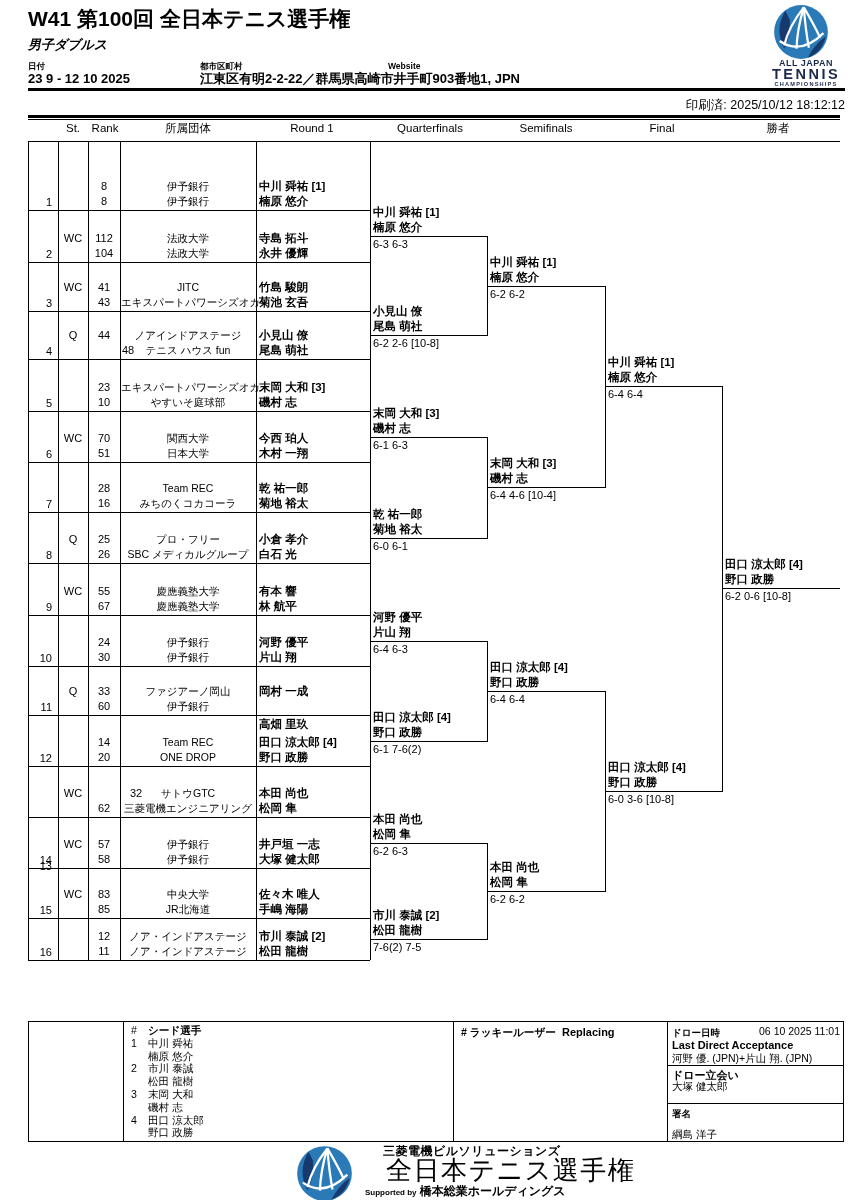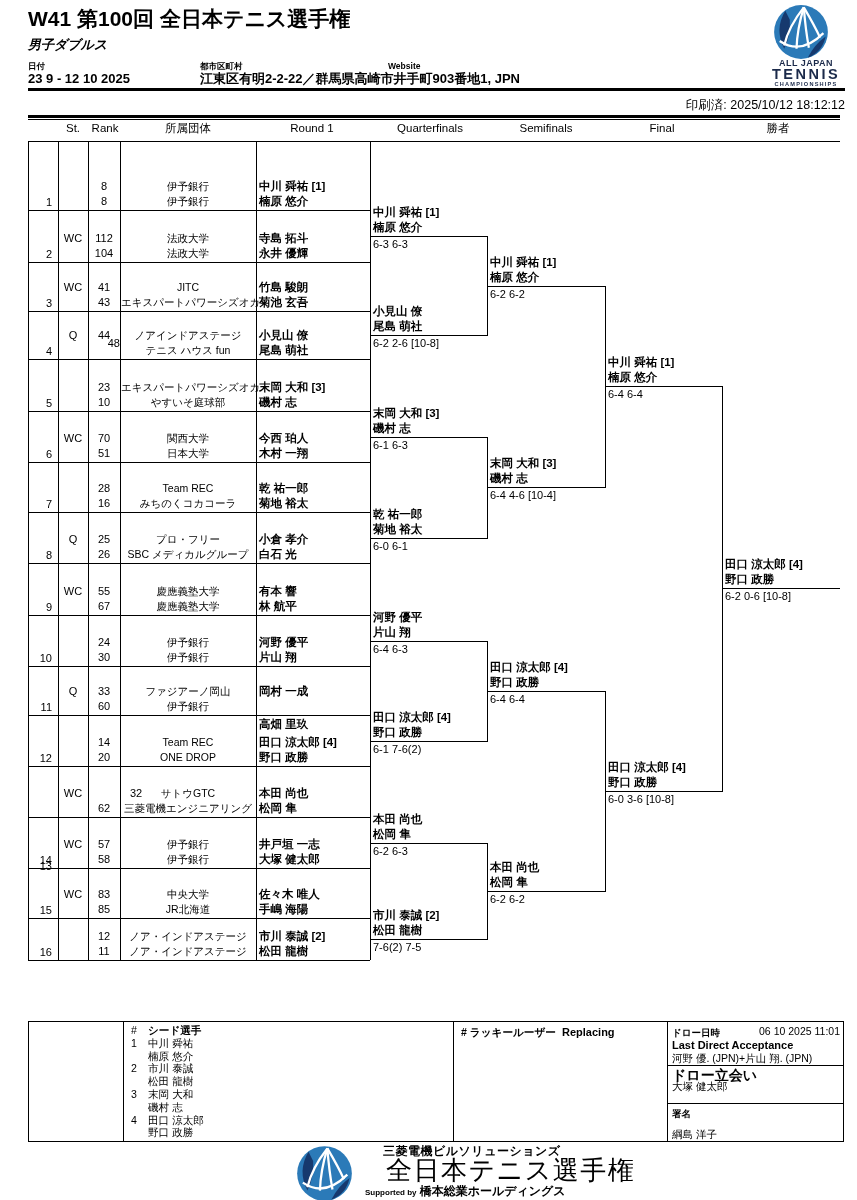--- a/index.html
+++ b/index.html
@@ -98,21 +98,21 @@
   <div class="t" style="left:461px;top:1025px;font-size:10.6px;font-weight:bold">
     <span>#</span>
     <span>ラッキールーザー</span>
   </div>
   <div class="t" style="left:562px;top:1025px;font-size:11px;font-weight:bold">Replacing</div>
 
   <div class="t" style="left:672px;top:1025px;font-size:9.5px;font-weight:bold">ドロー日時</div>
   <div class="t" style="left:672px;top:1024px;width:168px;text-align:right;font-size:10.5px">06 10 2025 11:01</div>
   <div class="t" style="left:672px;top:1038px;font-size:11px;font-weight:bold">Last Direct Acceptance</div>
   <div class="t" style="left:672px;top:1051px;font-size:10.5px">河野 優. (JPN)+片山 翔. (JPN)</div>
-  <div class="t" style="left:672px;top:1068px;font-size:14px;font-weight:bold">ドロー立会い</div>
+  <div class="t" style="left:672px;top:1068px;font-size:11px;font-weight:bold">ドロー立会い</div>
   <div class="t" style="left:672px;top:1079px;font-size:10.5px">大塚 健太郎</div>
   <div class="t" style="left:672px;top:1106px;font-size:9.5px;font-weight:bold">署名</div>
   <div class="t" style="left:672px;top:1127px;font-size:10.5px">綱島 洋子</div>
 
   <svg style="position:absolute;left:296px;top:1145px" width="57" height="57" viewBox="0 0 100 100">
     <circle cx="50" cy="50" r="48" fill="#2b7ab8"></circle>
     <path d="M22,12 Q2,45 20,80 Q32,56 30,28 Z" fill="#16396e"></path>
     <path d="M62,96 Q88,86 94,58 Q74,72 62,96 Z" fill="#16396e"></path>
     <path d="M55,6 Q28,40 20,74" stroke="#fff" stroke-width="4" fill="none"></path>
     <path d="M55,6 Q43,45 42,80" stroke="#fff" stroke-width="4" fill="none"></path>
@@ -165,21 +165,21 @@
     <div class="t" style="left: 88px; top: 280px; width: 32px; text-align: center;">41</div>
     <div class="t" style="left: 88px; top: 295px; width: 32px; text-align: center;">43</div>
     <div class="t sm" style="left: 121px; top: 280px; width: 134px; text-align: center;">JITC</div>
     <div class="t sm" style="left: 121px; top: 295px; width: 134px; text-align: center;">エキスパートパワーシズオカ</div>
     <div class="t b" style="left: 259px; top: 280px;">竹島 駿朗</div>
     <div class="t b" style="left: 259px; top: 295px; text-align: right;">菊池 玄吾</div>
     <div class="hl" style="left: 28px; top: 359px; width: 342px;"></div>
     <div class="t" style="left: 30px; top: 344px; width: 22px; text-align: right;">4</div>
     <div class="t" style="left: 58px; top: 328px; width: 30px; text-align: center;">Q</div>
     <div class="t" style="left: 88px; top: 328px; width: 32px; text-align: center;">44</div>
-    <div class="t" style="left: 88px; top: 336px; width: 32px; text-align: right;">48</div>
+    <div class="t" style="left: 88px; top: 343px; width: 32px; text-align: center; padding-left: 24px;">48</div>
     <div class="t sm" style="left: 121px; top: 328px; width: 134px; text-align: center;">ノアインドアステージ</div>
     <div class="t sm" style="left: 121px; top: 343px; width: 134px; text-align: center;">テニス ハウス fun</div>
     <div class="t b" style="left: 259px; top: 328px;">小見山 僚</div>
     <div class="t b" style="left: 259px; top: 343px;">尾島 萌社</div>
     <div class="hl" style="left: 28px; top: 411px; width: 342px;"></div>
     <div class="t" style="left: 30px; top: 396px; width: 22px; text-align: right;">5</div>
     <div class="t" style="left: 58px; top: 380px; width: 30px; text-align: center;"></div>
     <div class="t" style="left: 88px; top: 380px; width: 32px; text-align: center;">23</div>
     <div class="t" style="left: 88px; top: 395px; width: 32px; text-align: center;">10</div>
     <div class="t sm" style="left: 121px; top: 380px; width: 134px; text-align: center;">エキスパートパワーシズオカ</div>

